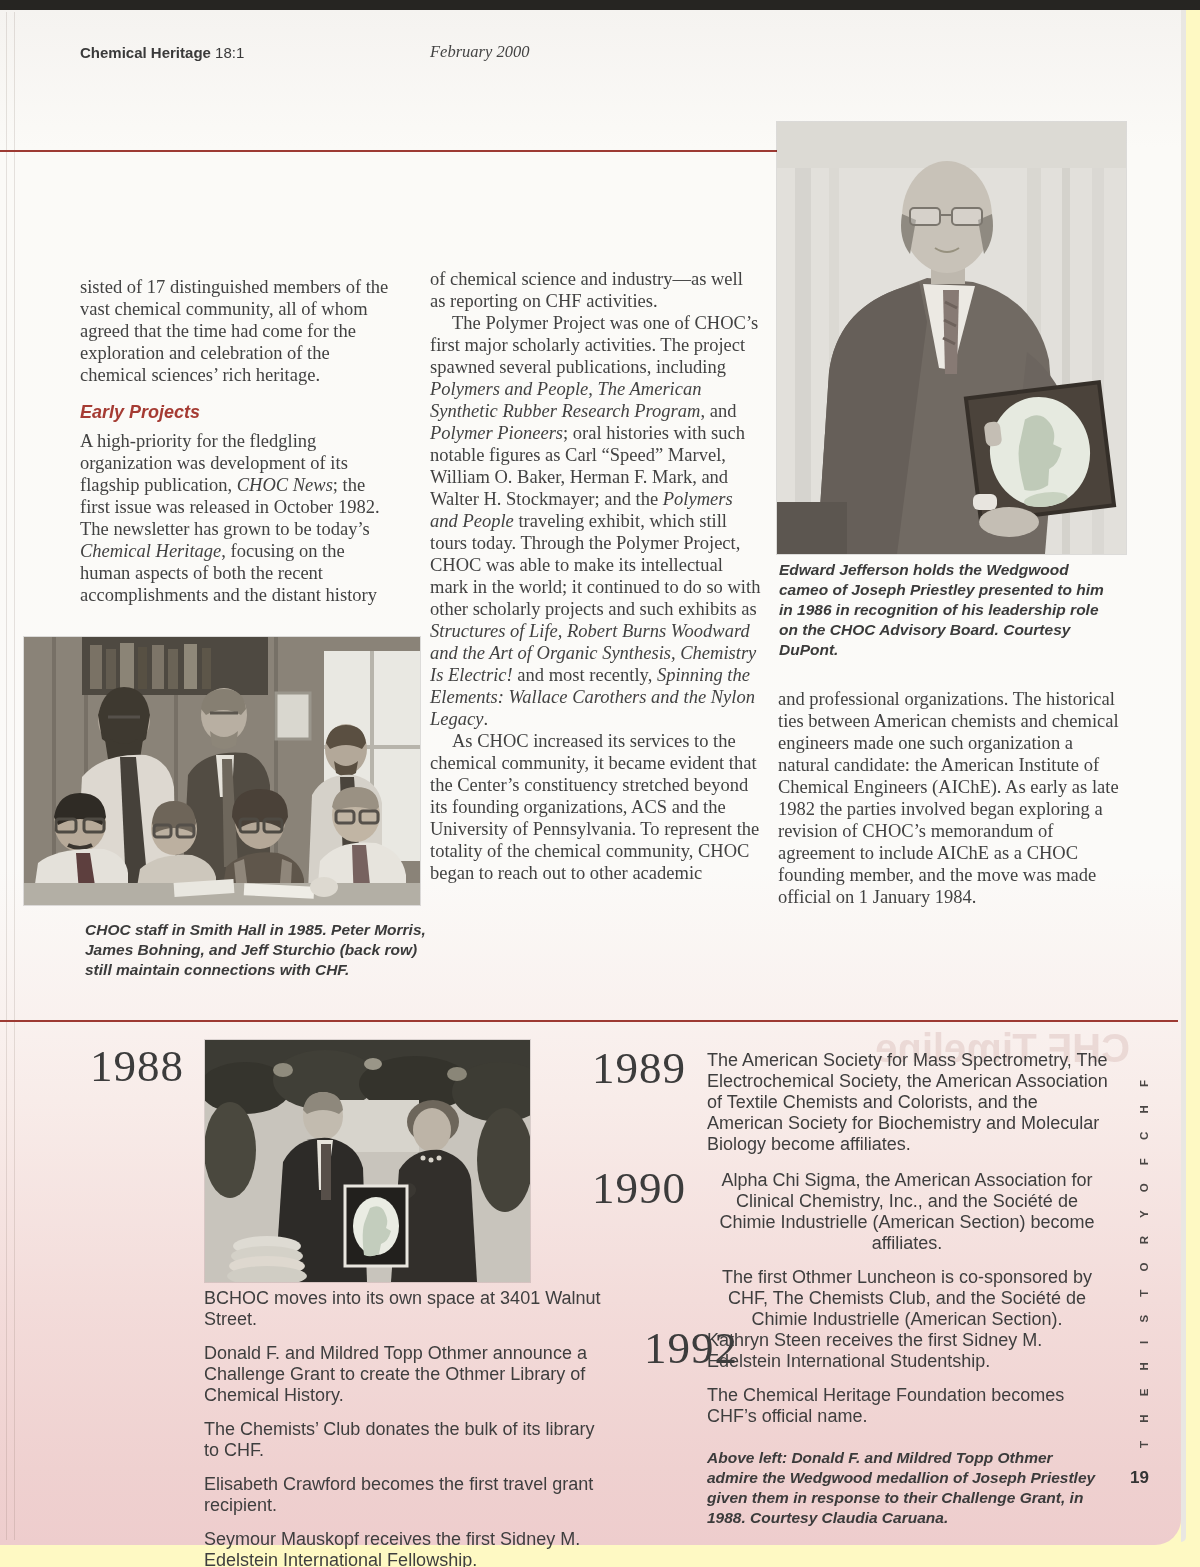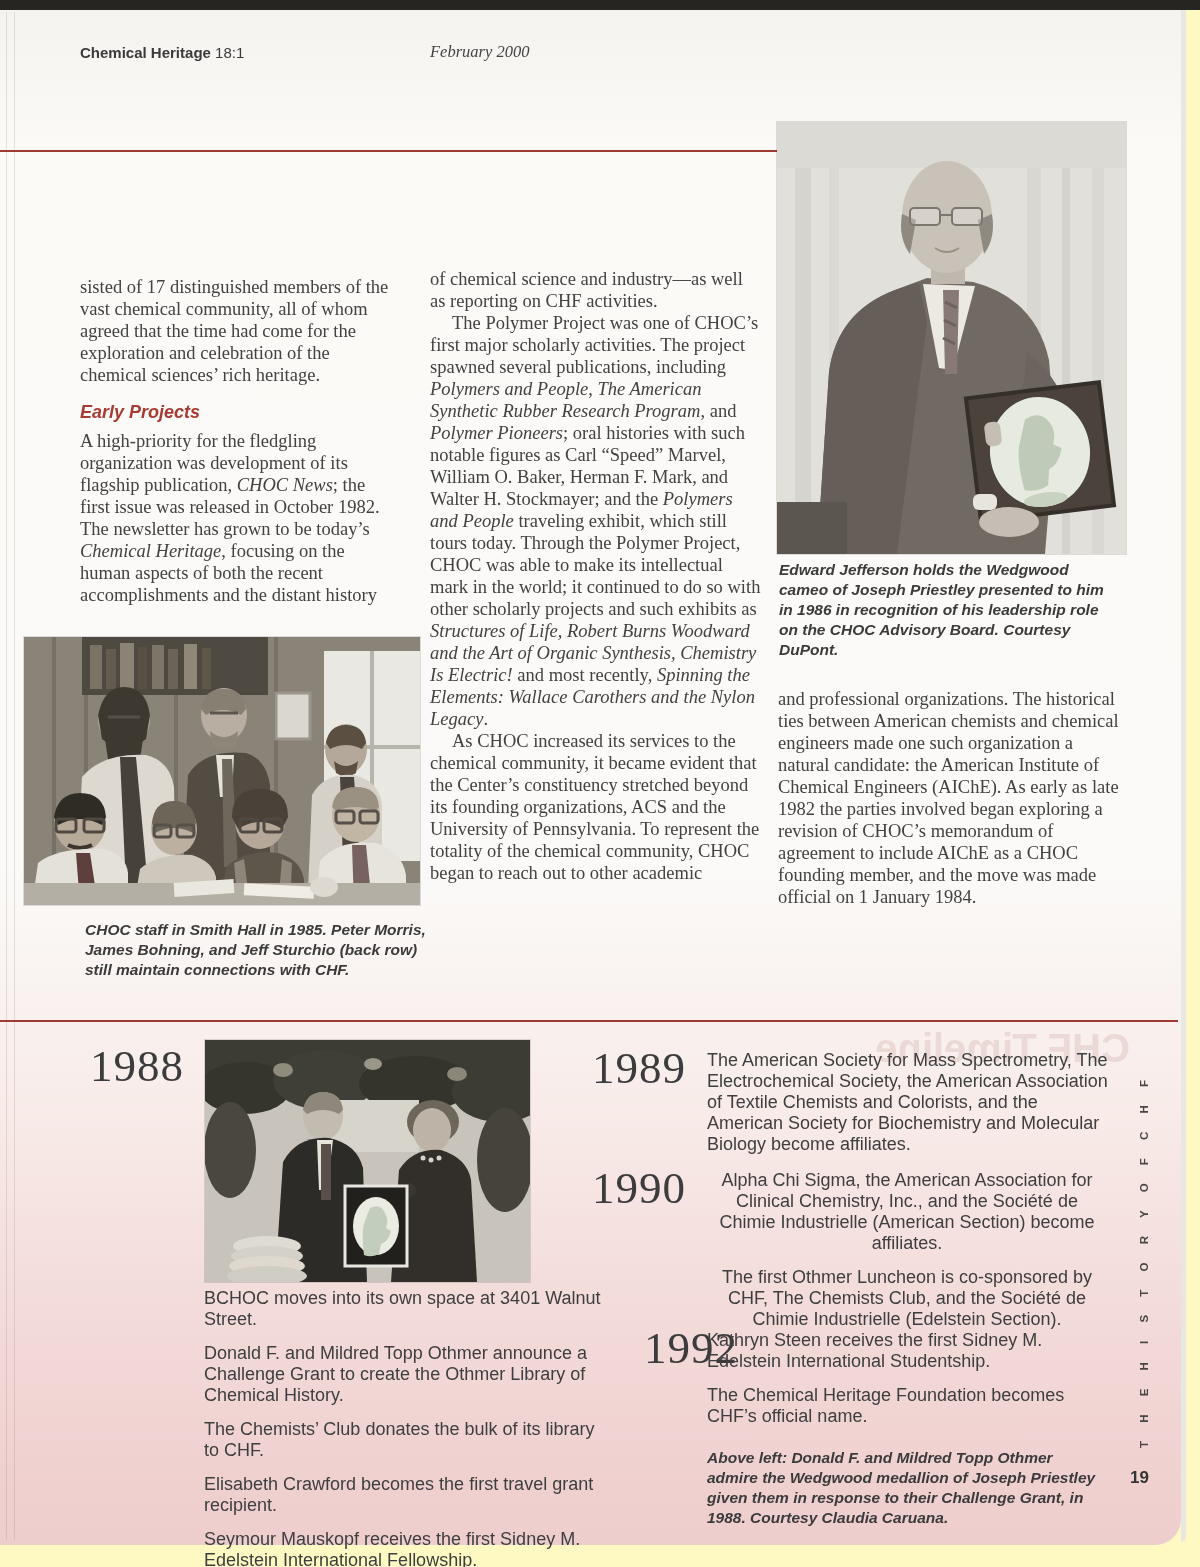--- a/index.html
+++ b/index.html
@@ -260,21 +260,21 @@
   </div>
 
   <div class="year" style="left:592px;top:1046px;">1989</div>
   <div class="tl" style="left:707px;top:1050px;width:404px;">
     <p>The American Society for Mass Spectrometry, The Electrochemical Society, the American Association of Textile Chemists and Colorists, and the American Society for Biochemistry and Molecular Biology become affiliates.</p>
   </div>
 
   <div class="year" style="left:592px;top:1166px;">1990</div>
   <div class="tl" style="left:707px;top:1170px;width:400px;text-align:center;">
     <p>Alpha Chi Sigma, the American Association for Clinical Chemistry, Inc., and the Société de Chimie Industrielle (American Section) become affiliates.</p>
-    <p>The first Othmer Luncheon is co-sponsored by CHF, The Chemists Club, and the Société de Chimie Industrielle (Edelstein Section).</p>
+    <p>The first Othmer Luncheon is co-sponsored by CHF, The Chemists Club, and the Société de Chimie Industrielle (American Section).</p>
   </div>
 
   <div class="year" style="left:616px;top:1326px;margin-left:28px;">1992</div>
   <div class="tl" style="left:707px;top:1330px;width:390px;">
     <p>Kathryn Steen receives the first Sidney M. Edelstein International Studentship.</p>
     <p>The Chemical Heritage Foundation becomes CHF’s official name.</p>
   </div>
 
   <div class="caption" style="left:707px;top:1448px;width:400px;">Above left: Donald F. and Mildred Topp Othmer admire the Wedgwood medallion of Joseph Priestley given them in response to their Challenge Grant, in 1988. Courtesy Claudia Caruana.</div>
 

